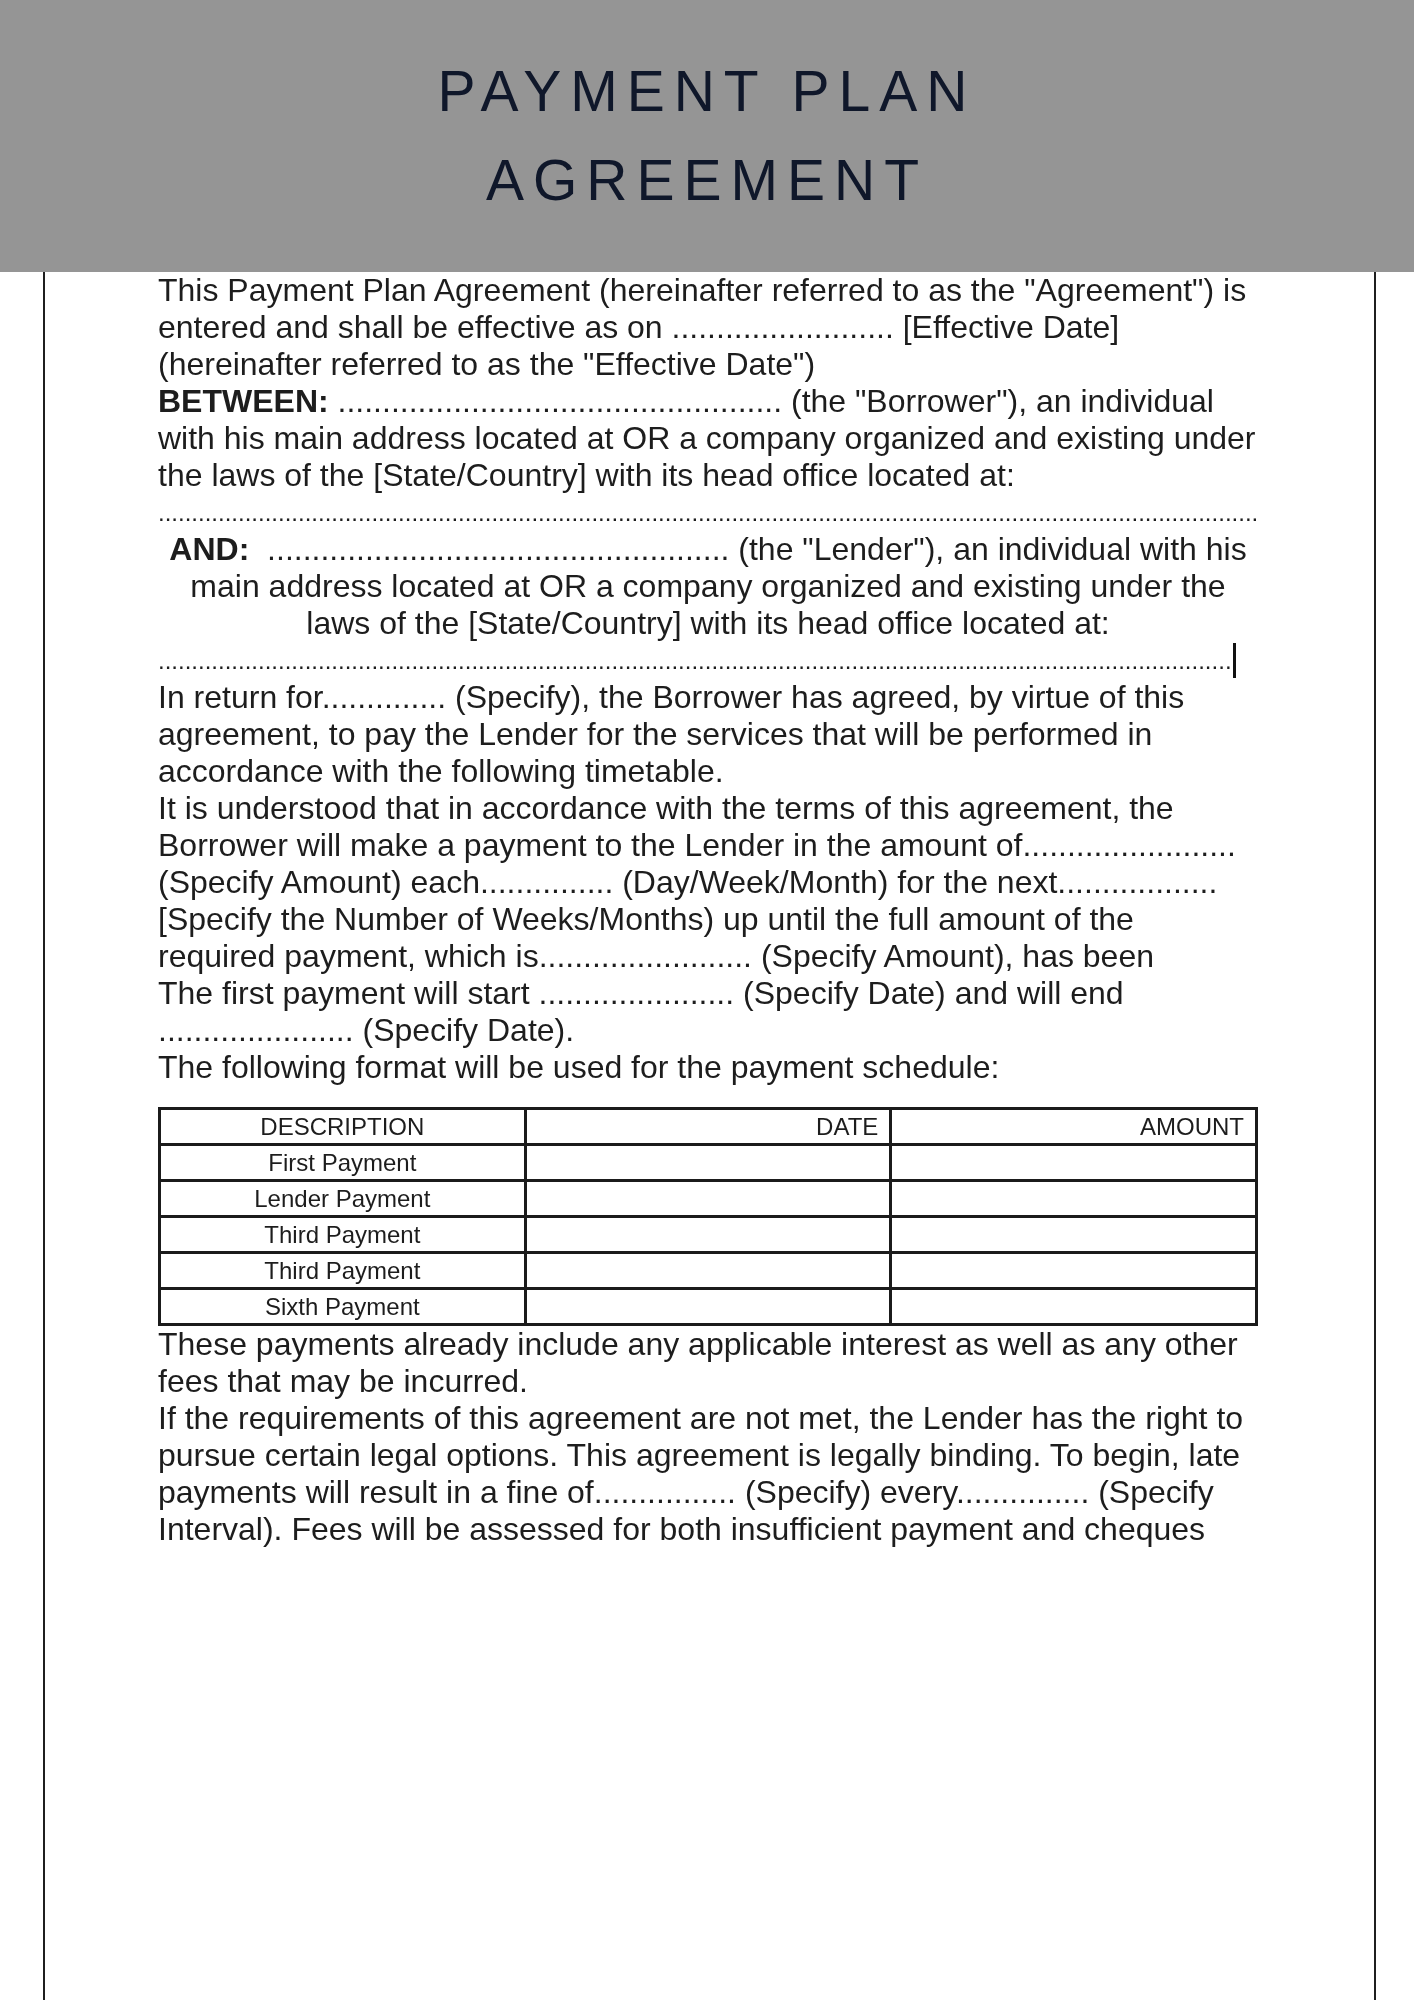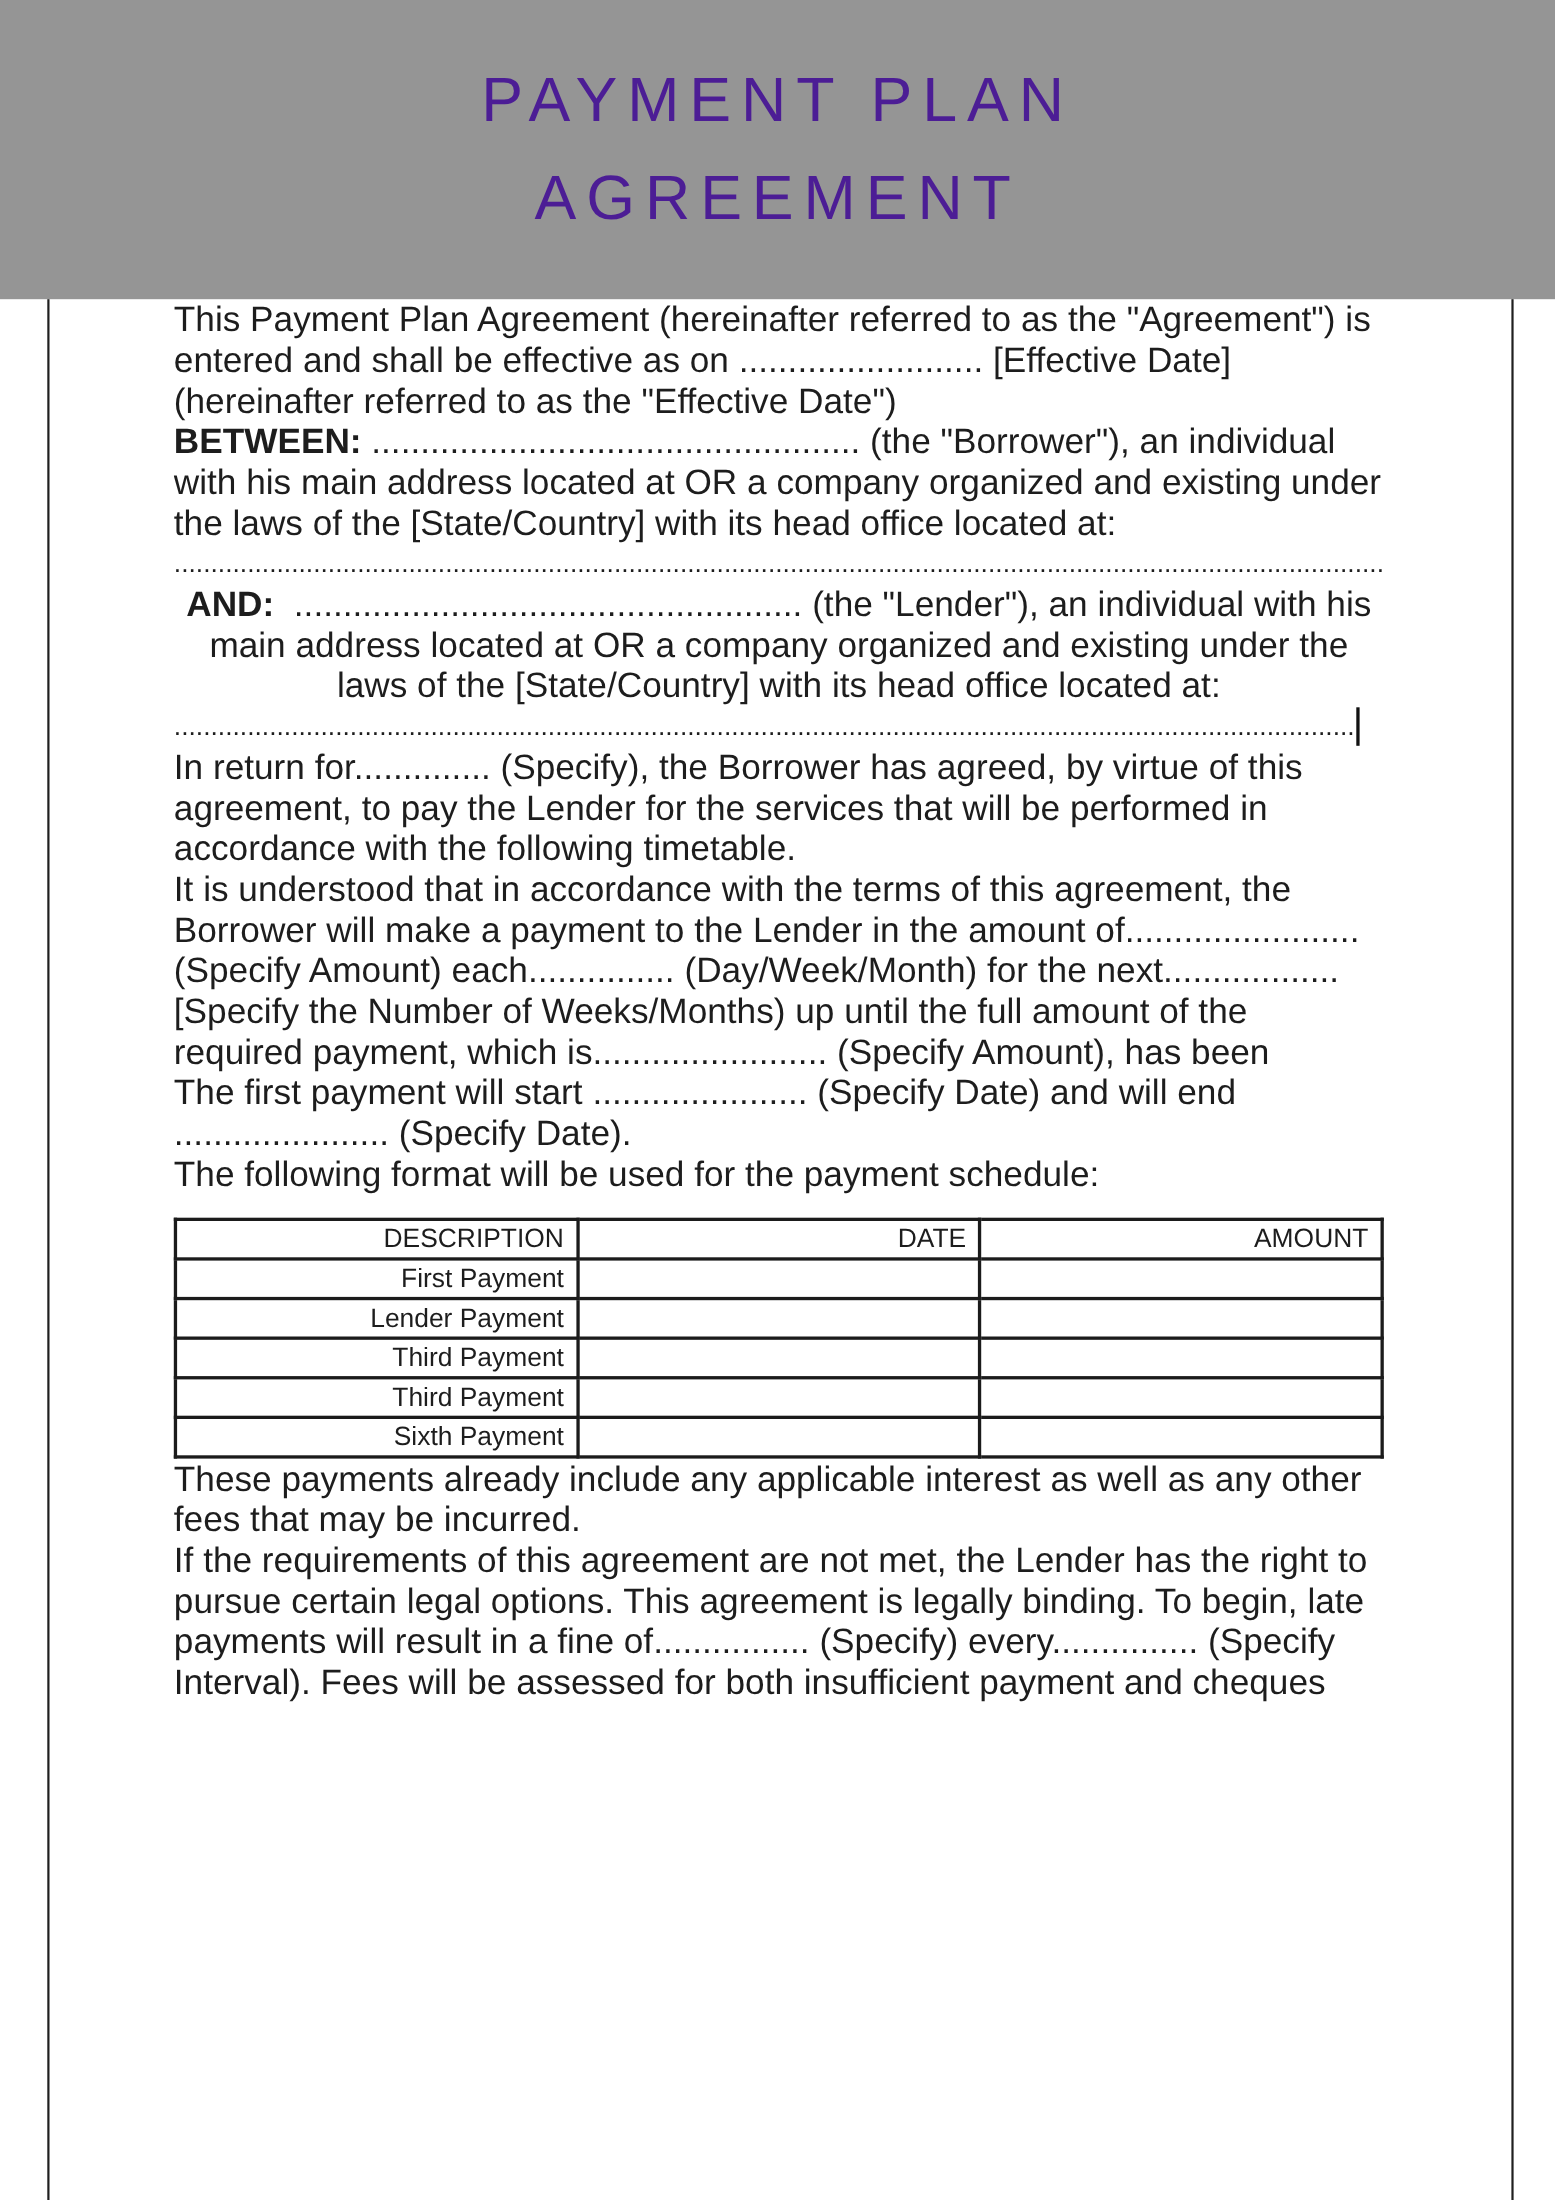--- a/index.html
+++ b/index.html
@@ -14,21 +14,21 @@
 
   
   .header {
     position: absolute; top: 0; left: 0;
     width: 1414px; height: 272px;
     background: #959595;
     display: flex; flex-direction: column;
     align-items: center; justify-content: center;
   }
   .title-line {
-    color: #4c1d95;
+    color: #0f172a;
     font-size: 57px;
     font-weight: 300;
     letter-spacing: 9px;
     line-height: 89px;
     white-space: nowrap;
   }
 
   
   .page-edge {
     position: absolute; top: 272px; bottom: 0;
@@ -98,21 +98,21 @@
   }
   table.schedule th, table.schedule td {
     border: 3px solid #1b1b1b;
     height: 33px;
     padding: 0 11px;
     font-weight: normal;
     text-align: right;
     overflow: hidden;
     white-space: nowrap;
   }
-  table.schedule th.col-desc, table.schedule td.col-desc { text-align: right; }
+  table.schedule th.col-desc, table.schedule td.col-desc { text-align: center; }
 </style>
 </head>
 <body>
 
 <div class="header">
   <div class="title-line">PAYMENT PLAN</div>
   <div class="title-line">AGREEMENT</div>
 </div>
 
 <div class="page-edge left"></div>

